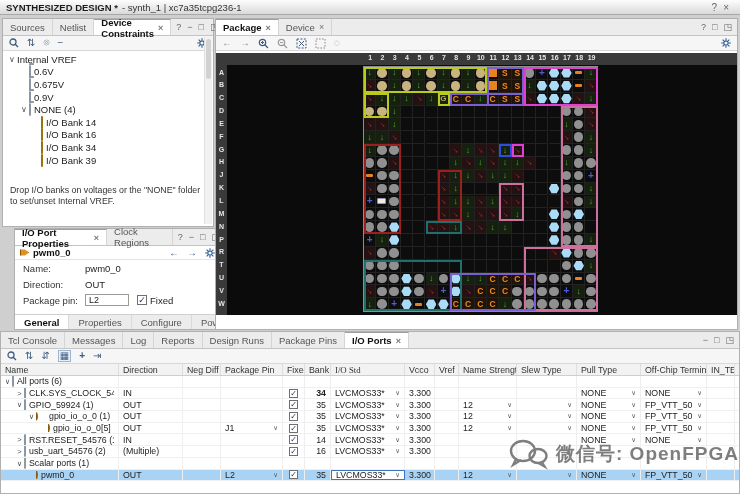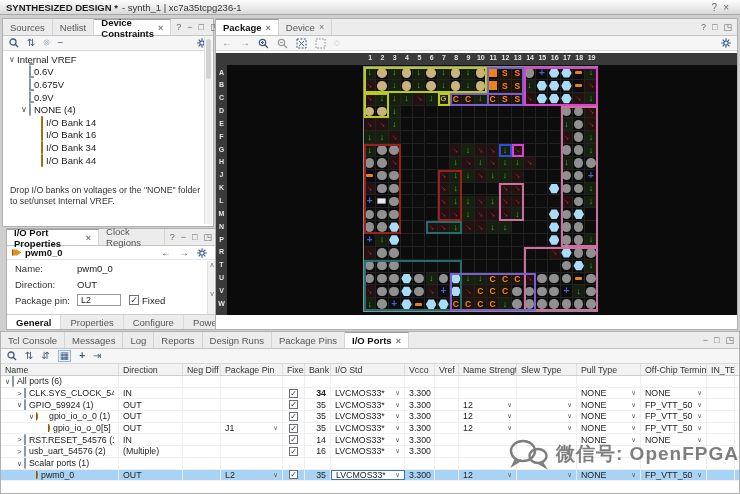--- a/index.html
+++ b/index.html
@@ -33,21 +33,21 @@
   .ticon { flex:none; margin-right:3px; }
   .folder { width:11px; height:8px; border:1px solid #8b97a5; background:#e9edf2; border-radius:1px; position:relative; }
   .folder:before { content:""; position:absolute; left:-1px; top:-3px; width:5px; height:2px; background:#8b97a5; border-radius:1px 1px 0 0; }
   .folder.gray { background:#eee; border-color:#999; }
   .bankicon { width:9px; height:5px; background:#d4a017; transform:rotate(-35deg); border-radius:1px; border:1px solid #9a7410; }
   .hint { position:absolute; left:7px; top:166px; width:196px; font-size:8.8px; color:#333; line-height:1.25; }
   .vscroll { position:absolute; right:1px; top:18px; bottom:2px; width:8px; background:#f2f2f2; border-left:1px solid #e0e0e0; }
   .vscroll .thumb { position:absolute; left:1px; right:1px; top:2px; height:40px; background:#d2d2d2; border-radius:3px; }
 
   
-  #props { left:6px; top:228px; width:212px; height:102px; }
+  #props { left:14px; top:228px; width:212px; height:102px; }
   #props .objline { height:14px; display:flex; align-items:center; gap:4px; padding:0 5px; border-bottom:1px solid #e3e3e3; }
   #props .objname { font-weight:bold; font-size:9.5px; color:#111; }
   .porticon { width:9px; height:9px; background:#e0921e; border:1px solid #8a5a10; clip-path:polygon(0 18%,55% 18%,100% 50%,55% 82%,0 82%); }
   .navarrow { color:#2f5b8f; font-size:10px; font-weight:bold; }
   .fieldrow { display:flex; align-items:center; height:16px; padding-left:8px; font-size:9.5px; color:#222; }
   .fieldrow .lbl { width:62px; color:#333; }
   .pin-input { width:44px; height:12px; border:1px solid #9a9a9a; background:#fff; font-size:9px; padding:0 3px; display:inline-flex; align-items:center; }
   .cb { width:10px; height:10px; border:1px solid #6f6f6f; background:#fff; display:inline-flex; align-items:center; justify-content:center; font-size:9px; color:#16325c; font-weight:bold; margin:0 3px 0 8px; }
   .bottabs { position:absolute; left:0; right:0; bottom:0; height:15px; background:#ececec; border-top:1px solid #cfcfcf; display:flex; }
   .bottab { padding:0 9px; display:flex; align-items:center; font-size:9.5px; color:#555; border-right:1px solid #dadada; }
@@ -184,21 +184,21 @@
         <span>I/O Bank 16</span>
       </div>
       <div class="tree-row" style="padding-left: 28px;">
         <span class="tw"></span>
         <span class="ticon"><span class="bankicon"></span></span>
         <span>I/O Bank 34</span>
       </div>
       <div class="tree-row" style="padding-left: 28px;">
         <span class="tw"></span>
         <span class="ticon"><span class="bankicon"></span></span>
-        <span>I/O Bank 44</span>
+        <span>I/O Bank 39</span>
       </div>
     </div>
   <div class="hint">Drop I/O banks on voltages or the "NONE" folder to set/unset Internal VREF.</div>
   <div class="vscroll">
       <div class="thumb"></div>
     </div>
 </div>
 
 <div id="props" class="panel">
   <div class="tabstrip">
@@ -1259,21 +1259,21 @@
     <span class="tbi" style="font-weight:bold;">+</span>
     <span class="tbi">⇥</span>
   </div>
   <div id="io-head">
       <div class="hcell" style="width: 118px;">Name</div>
       <div class="hcell" style="width: 64px;">Direction</div>
       <div class="hcell" style="width: 38px;">Neg Diff Pair</div>
       <div class="hcell" style="width: 62px;">Package Pin</div>
       <div class="hcell" style="width: 22px;">Fixed</div>
       <div class="hcell" style="width: 26px;">Bank</div>
-      <div class="hcell" style="width: 74px;">I/O Std</div>
+      <div class="hcell" style="width: 74px; font-family: Liberation Serif, serif;">I/O Std</div>
       <div class="hcell" style="width: 30px;">Vcco</div>
       <div class="hcell" style="width: 24px;">Vref</div>
       <div class="hcell" style="width: 58px;">Name Strength</div>
       <div class="hcell" style="width: 60px;">Slew Type</div>
       <div class="hcell" style="width: 64px;">Pull Type</div>
       <div class="hcell" style="width: 66px;">Off-Chip Termination</div>
       <div class="hcell" style="width: 28px;">IN_TERM</div>
     </div>
   <div id="io-rows">
       <div class="io-row">

